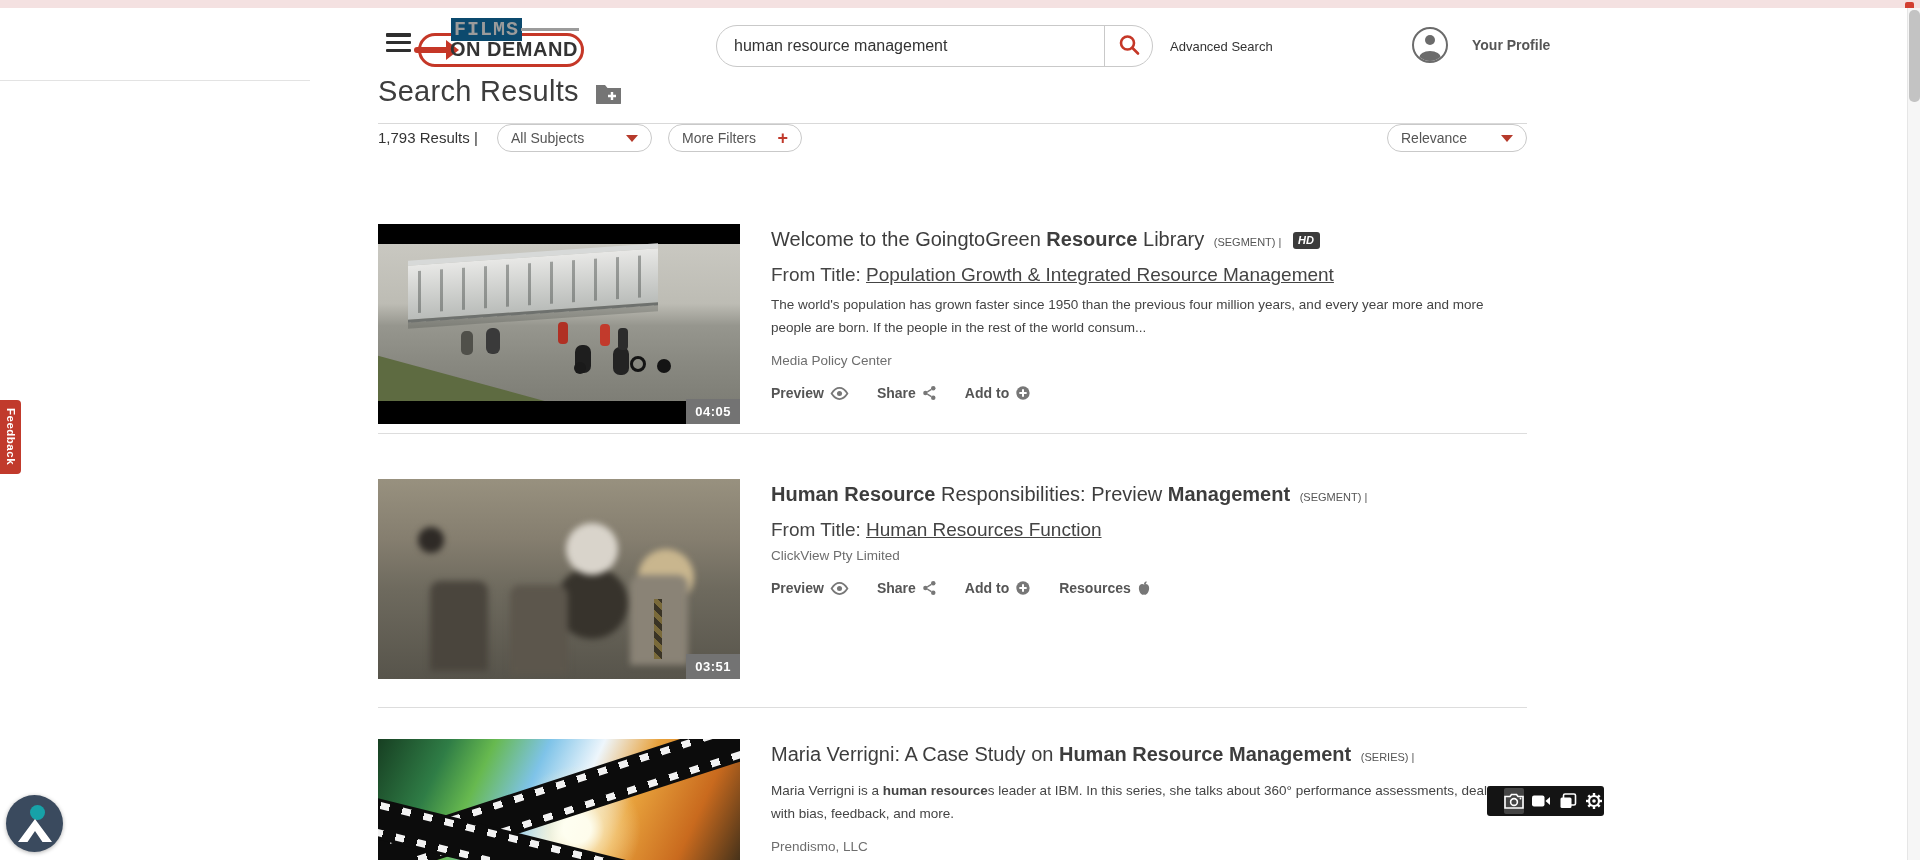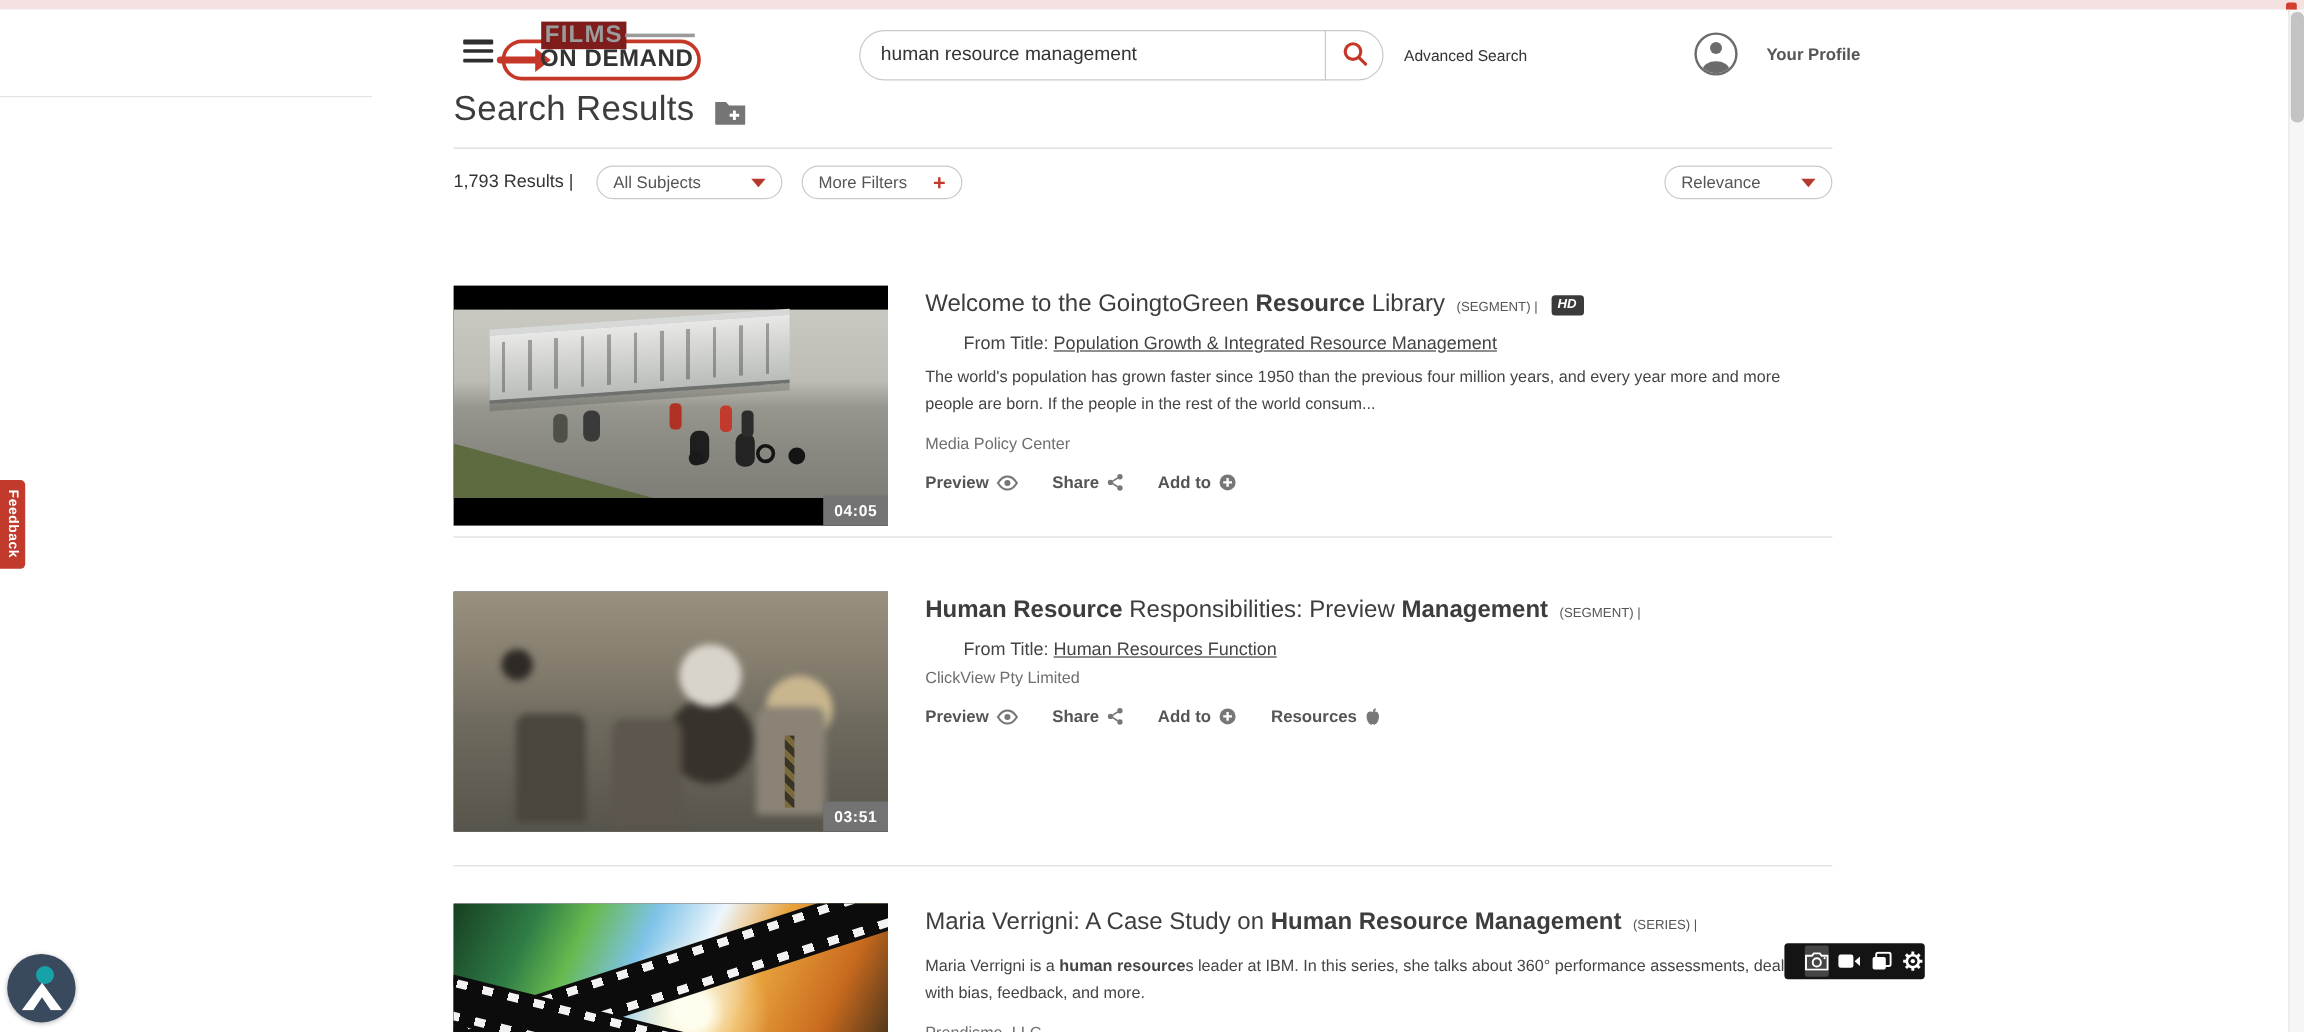--- a/index.html
+++ b/index.html
@@ -13,21 +13,21 @@
   .scroll-thumb { position:absolute; top:2px; left:1px; width:11px; height:92px; background:#c3c3c3; border-radius:5px; }
 
   
   .header { position:absolute; top:8px; left:0; width:1907px; height:64px; background:#fff; }
   .header-edge-line { position:absolute; top:80px; left:0; width:310px; height:1px; background:#e3e3e3; }
   .hamburger { position:absolute; top:25px; left:386px; width:25px; height:20px; cursor:pointer; }
   .hamburger span { display:block; width:25px; height:3.5px; background:#2e2e2e; margin-bottom:4.4px; border-radius:1px; }
 
   .logo { position:absolute; top:12px; left:418px; width:170px; height:48px; cursor:pointer; }
   .logo-box { position:absolute; top:13px; left:0; width:166px; height:34px; border:3px solid #c53727; border-radius:17px; }
-  .logo-films { position:absolute; top:-2px; left:33px; font-size:20px; font-weight:bold; letter-spacing:1px; color:#9b9b9b; background:#7f1d1d; padding:0 3px; }
+  .logo-films { position:absolute; top:-2px; left:33px; font-size:20px; font-weight:bold; letter-spacing:1px; color:#9b9b9b; background:#0c4a6e; padding:0 3px;font-family:Liberation Mono, monospace; }
   .logo-films-line { position:absolute; top:8px; left:103px; width:58px; height:3px; background:#9b9b9b; }
   .logo-ondemand { position:absolute; top:18px; left:32px; font-size:20px; font-weight:bold; letter-spacing:.5px; color:#333; }
   .logo-arrow-shaft { position:absolute; top:27px; left:-4px; width:38px; height:6px; background:#c53727; border-radius:3px; }
   .logo-arrow-head { position:absolute; top:20px; left:28px; width:0; height:0; border-left:13px solid #c53727; border-top:10px solid transparent; border-bottom:10px solid transparent; }
 
   .search-box { position:absolute; top:17px; left:716px; width:437px; height:42px; border:1px solid #c9c9c9; border-radius:21px; background:#fff; display:flex; align-items:center; }
   .search-input { flex:1; border:none; outline:none; font-size:16px; color:#333; padding:0 14px 0 17px; font-family:"Liberation Sans",sans-serif; background:transparent; }
   .search-sep { width:1px; height:42px; background:#c9c9c9; }
   .search-btn { width:47px; height:40px; border:none; background:transparent; display:flex; align-items:center; justify-content:center; cursor:pointer; }
 
@@ -39,21 +39,21 @@
   .avatar .body { position:absolute; bottom:-4px; left:5px; width:22px; height:14px; border-radius:50% 50% 0 0; background:#6b6b6b; }
   .profile-label { margin-left:24px; font-size:14px; font-weight:bold; color:#555; }
 
   
   .main { position:absolute; top:75px; left:378px; width:1149px; }
   .title-row { display:flex; align-items:center; }
   .page-title { font-size:29px; font-weight:400; color:#3d3d3d; letter-spacing:.3px; }
   .folder-btn { margin-left:16px; margin-top:6px; background:none; border:none; cursor:pointer; }
   .main-divider { width:1149px; height:1px; background:#d9d9d9; margin-top:15px; }
 
-  .filter-row { position:relative; margin-top:14px; height:28px; }
+  .filter-row { position:relative; margin-top:0; height:28px; }
   .results-count { position:absolute; left:0; top:5px; font-size:15px; color:#333; }
   .dropdown { position:absolute; top:0; height:28px; border:1px solid #c9c9c9; border-radius:14px; background:#fff; display:flex; align-items:center; padding:0 13px; cursor:pointer; }
   .dd-subjects { left:119px; width:155px; }
   .dd-more { left:290px; width:134px; }
   .dd-sort { right:0; width:140px; }
   .dd-label { font-size:14px; color:#555; flex:1; }
   .caret { width:0; height:0; border-left:6px solid transparent; border-right:6px solid transparent; border-top:7px solid #b63a2b; }
   .plus-red { color:#c0392b; font-size:18px; font-weight:bold; line-height:1; }
 
   
@@ -104,21 +104,21 @@
   .strip-a { top:24px; left:-40px; transform:rotate(-18deg); }
   .strip-b { top:120px; left:-30px; transform:rotate(14deg); }
 
   
   .result-content { position:relative; width:756px; padding-top:2px; }
   .r-title { font-size:20px; color:#3d3d3d; margin-bottom:12px; line-height:1.3; cursor:pointer; }
   .r-title b { font-weight:bold; }
   .r-type { font-size:11px; color:#555; font-weight:400; margin-left:4px; }
   .hd-badge { display:inline-block; background:#3b3b3b; color:#fff; font-size:11px; font-style:italic; font-weight:bold;
     padding:1px 6px 2px 5px; border-radius:3px; margin-left:6px; vertical-align:2px; }
-  .r-from { font-size:15px; color:#444; margin-bottom:7px;margin-left:32px; }
+  .r-from { font-size:19px; color:#444; margin-bottom:7px; }
   .r-from a { color:#444; text-decoration:underline; cursor:pointer; }
   .r-desc { font-size:13.5px; color:#444; line-height:23px; margin-bottom:14px; max-width:756px; }
   .r-desc b { font-weight:bold; }
   .r-producer { font-size:13.5px; color:#6e6e6e; margin-bottom:17px; }
   .r-actions { display:flex; gap:28px; }
   .r-action { display:flex; align-items:center; gap:6px; font-size:14px; font-weight:bold; color:#555; cursor:pointer; }
   .r-action svg { display:block; }
 
   
   .feedback-tab { position:absolute; left:0; top:400px; width:21px; height:74px; background:#c13a2c; border-radius:0 4px 4px 0;

